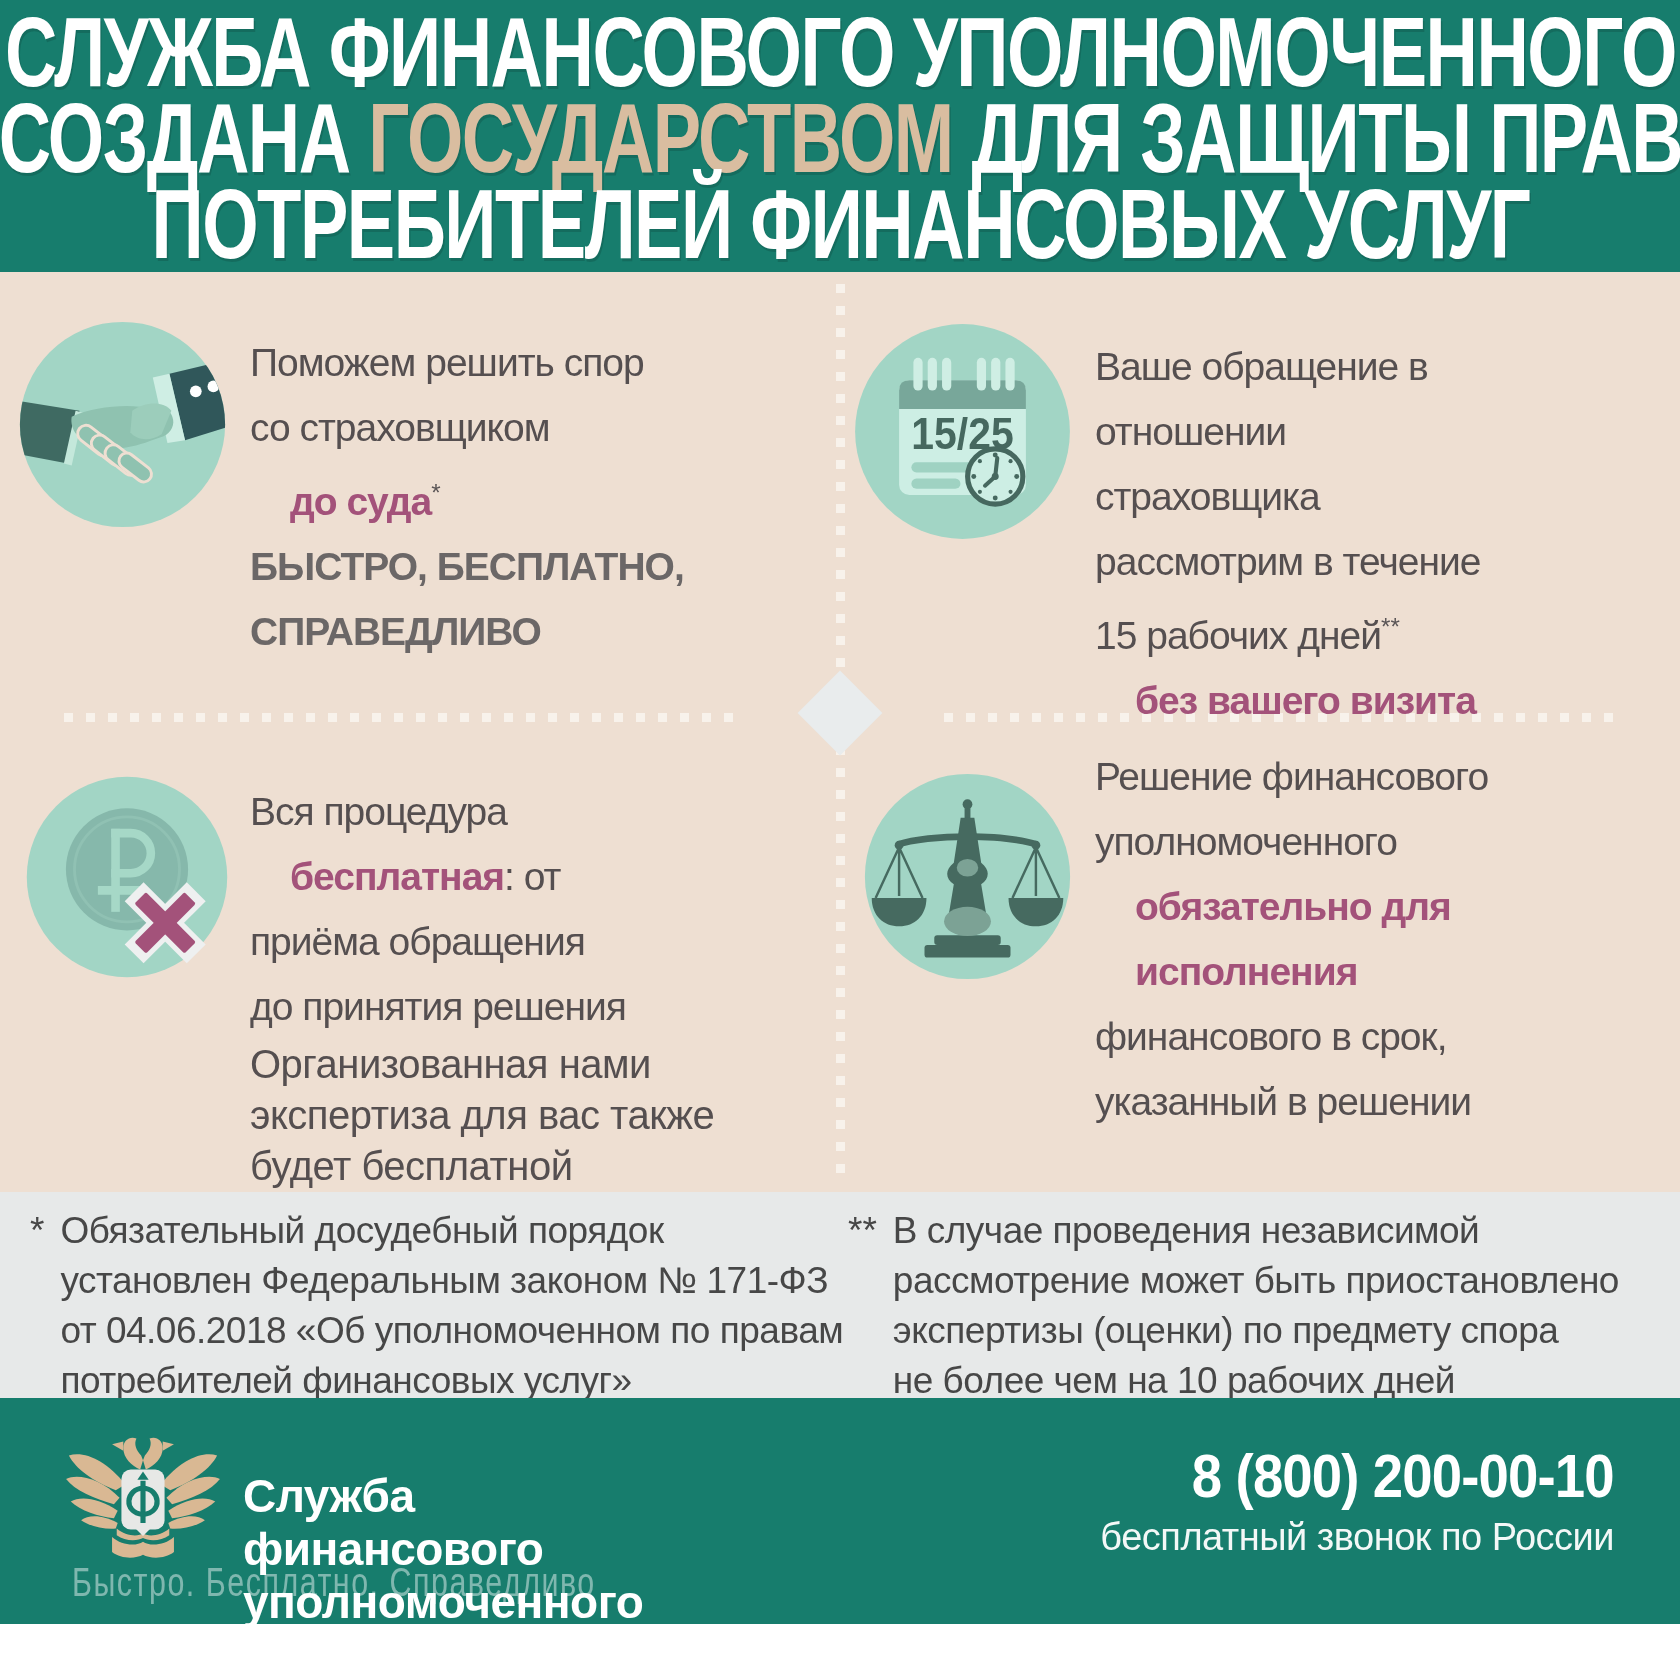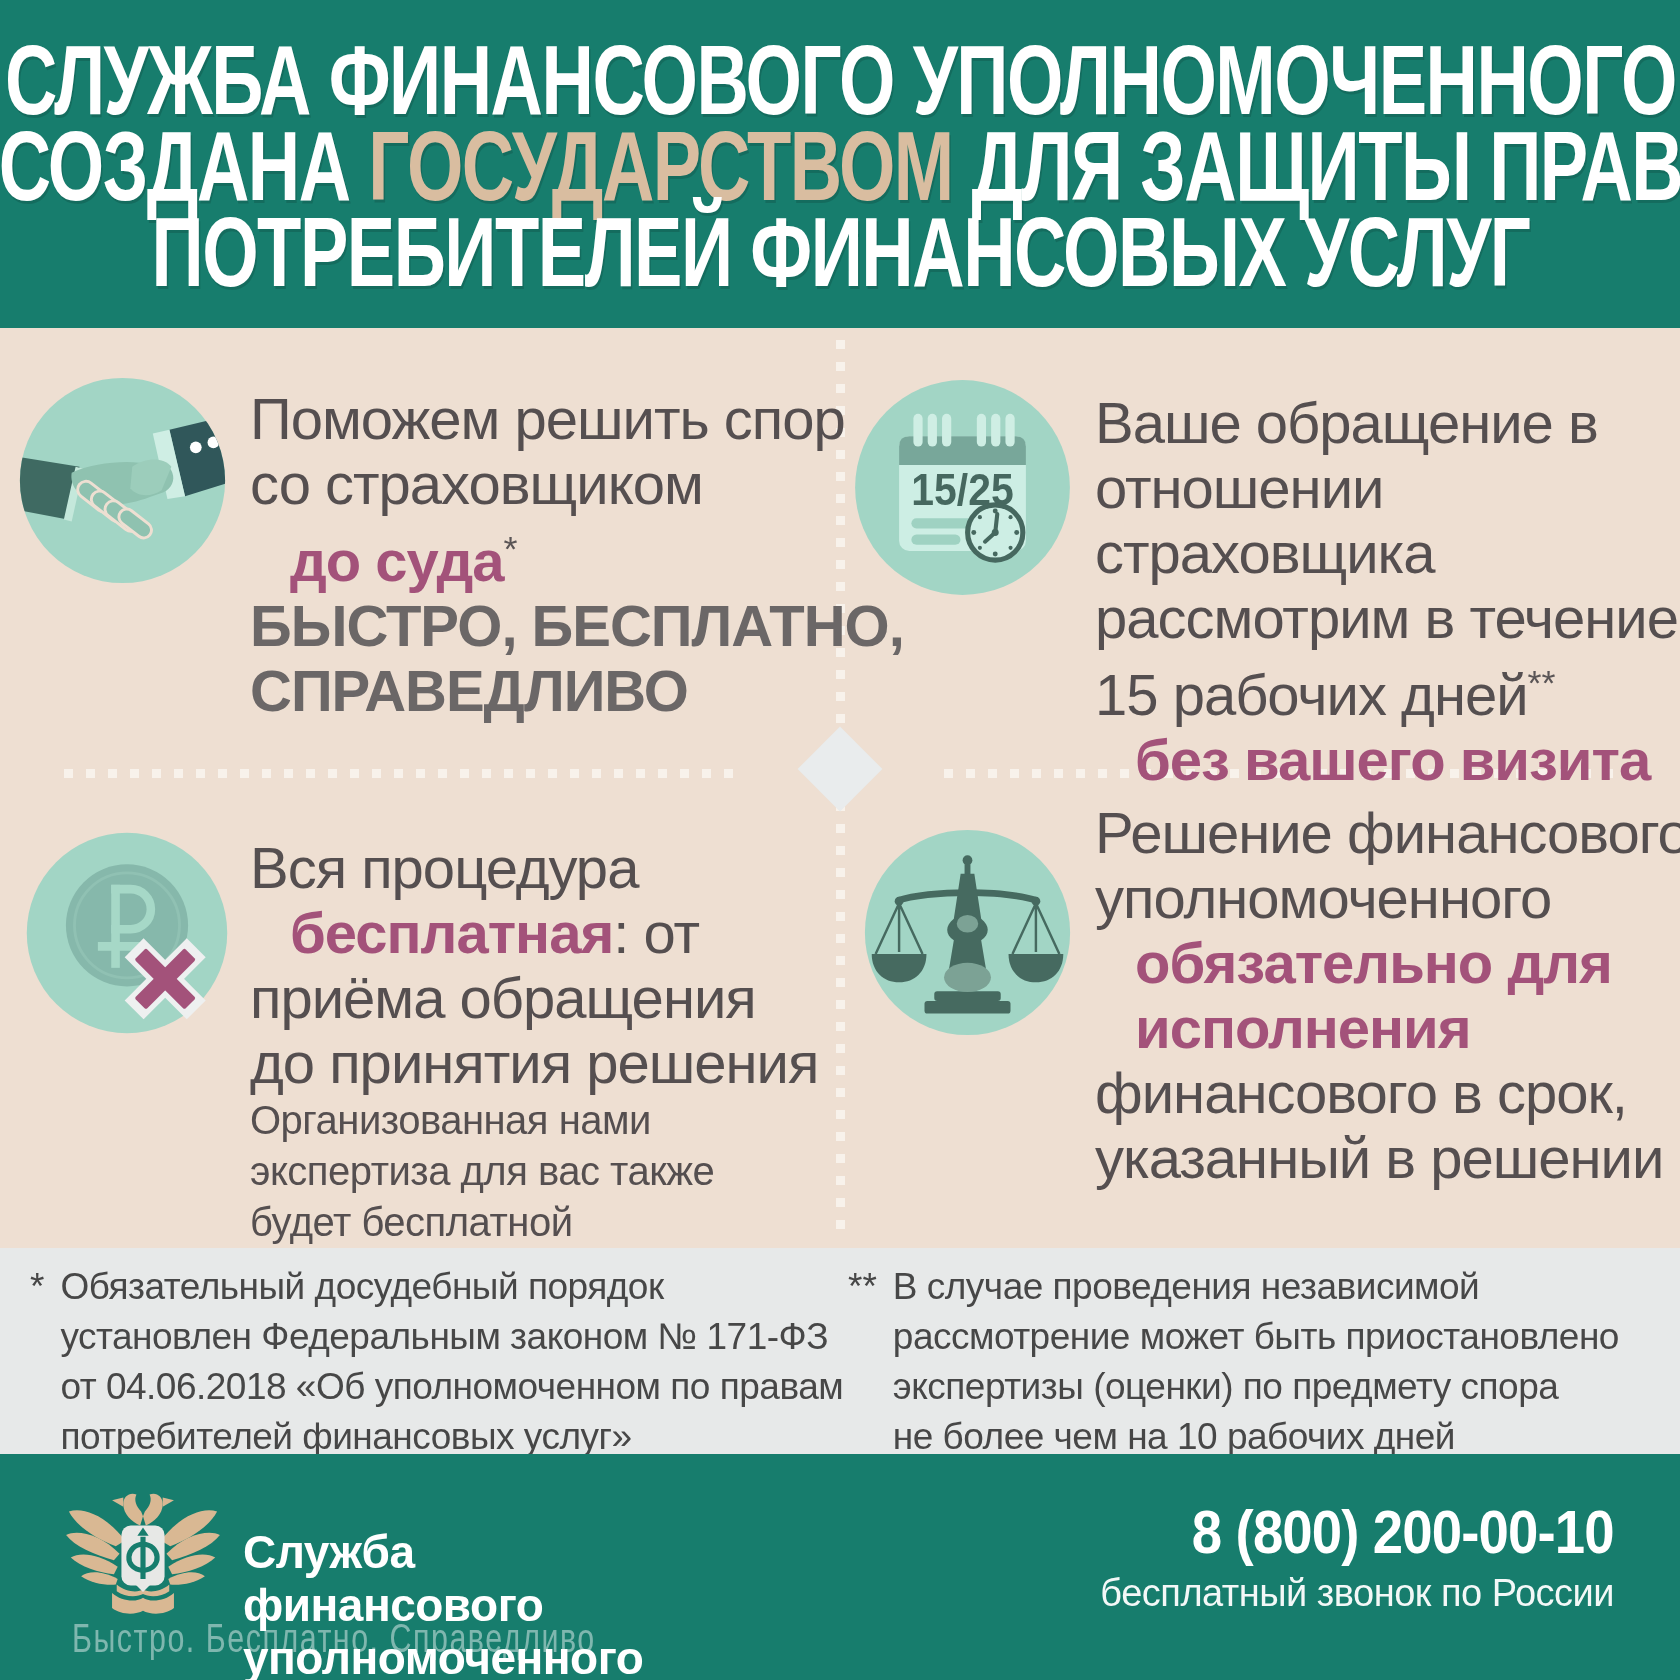--- a/index.html
+++ b/index.html
@@ -2,21 +2,21 @@
 <html><head>
 <meta charset="utf-8">
 <style>
   html,body{margin:0;padding:0;background:#fff;}
   .poster{
     position:relative;width:1680px;height:1680px;overflow:hidden;
     font-family:"Liberation Sans","DejaVu Sans",sans-serif;
   }
   
   .header{
-    height:328px;background:#177d6d;
+    height:272px;background:#177d6d;
     display:flex;flex-direction:column;justify-content:center;align-items:center;
     padding-top:4px;box-sizing:border-box;
   }
   .header .tl{
     font-size:98px;font-weight:700;color:#ffffff;line-height:86px;
     letter-spacing:-2px;white-space:nowrap;text-align:center;
     transform:scaleX(0.74);
     text-shadow:2px 3px 0 rgba(10,60,52,.25);
   }
   .c-tan{color:#d9bda0;}
@@ -32,21 +32,21 @@
   }
   .dotted-h.left{left:64px;width:672px;}
   .dotted-h.right{left:944px;width:672px;}
   .diamond{
     position:absolute;left:810px;top:411px;width:60px;height:60px;
     background:#e9eced;transform:rotate(45deg);
   }
   .icon-circle{position:absolute;}
   .card-text{position:absolute;}
   .card-text .tl{
-    font-size:58px;line-height:65px;color:#554f50;letter-spacing:-1px;white-space:nowrap;
+    font-size:39px;line-height:65px;color:#554f50;letter-spacing:-1px;white-space:nowrap;
   }
   .c-accent{color:#a3527a;font-weight:700;margin-left:40px;}
   .c-sup{vertical-align:super;font-size:62%;color:#5a5556;font-weight:400;letter-spacing:0;}
   .card-text .tl.caps{font-weight:700;color:#6b6767;}
   .card-text .tl.small{font-size:40px;line-height:51px;letter-spacing:-0.5px;}
   
   .footnotes{position:relative;height:206px;background:#e7e9e9;}
   .note{position:absolute;display:flex;gap:16px;color:#474747;}
   .note .marker{font-size:37px;line-height:50px;flex:none;}
   .note .tl{font-size:37px;line-height:50px;letter-spacing:-0.5px;white-space:nowrap;}

